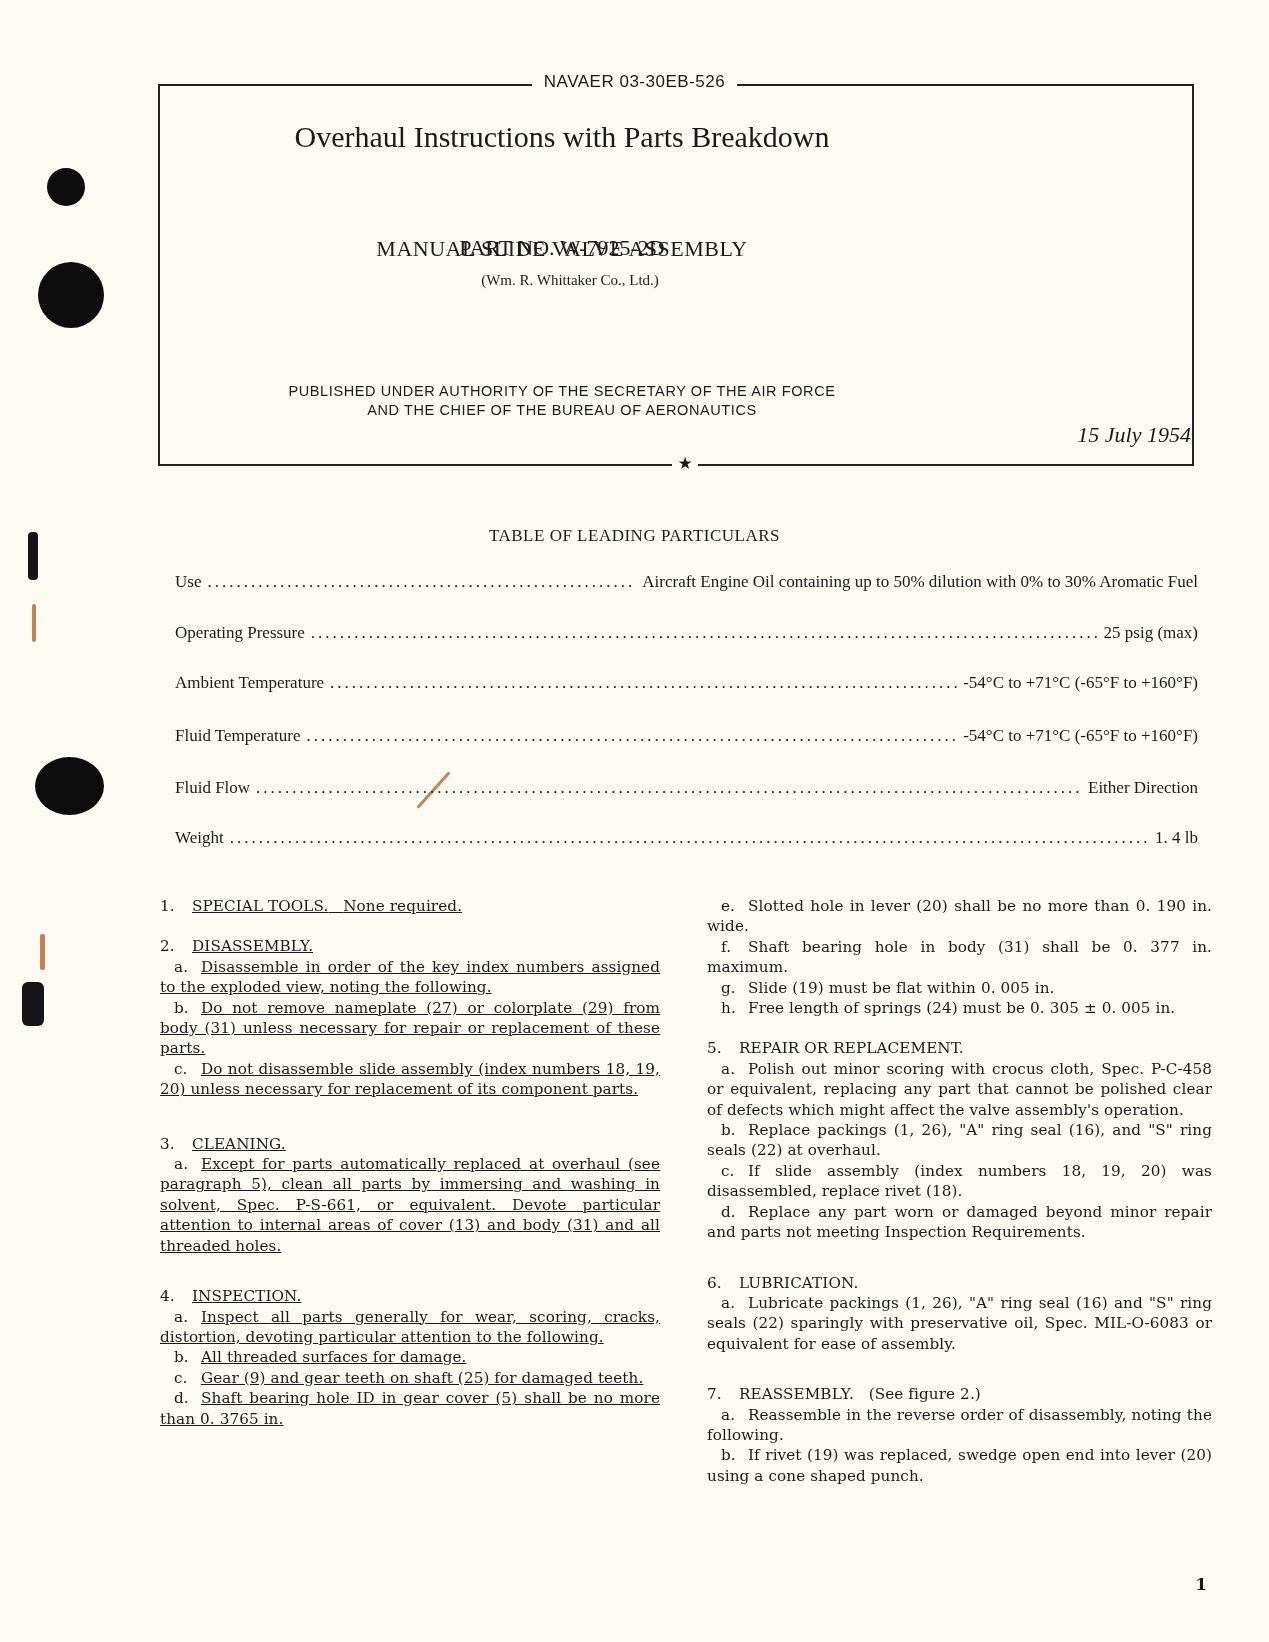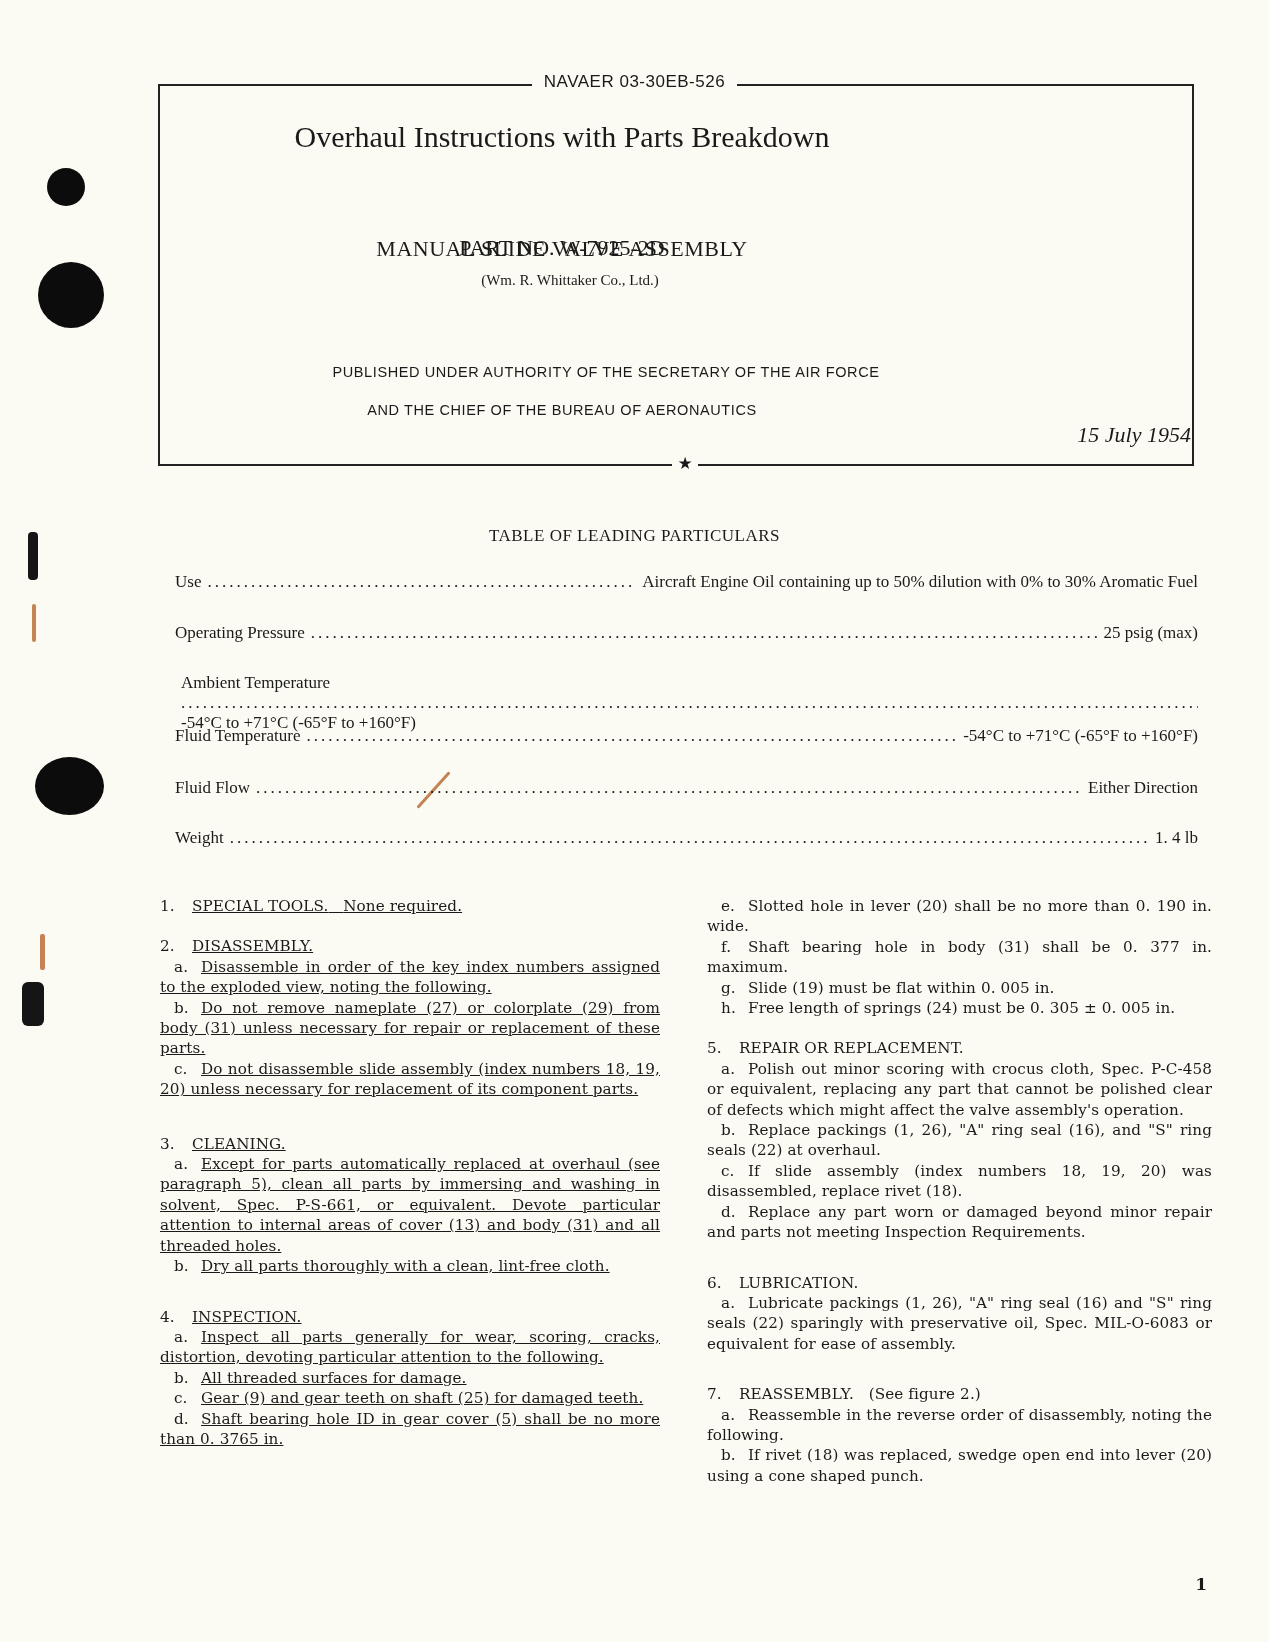--- a/index.html
+++ b/index.html
@@ -32,21 +32,21 @@
   .star {
     position: absolute; left: 672px; top: 454px; width: 26px; text-align: center;
     background: #fcfbf3; font-size: 17px; line-height: 20px;
   }
   .center-text { position: absolute; left: 0; width: 1124px; text-align: center; }
   .subtitle-top { top: 120px; font-size: 30px; }
   .main-title { top: 192px; font-size: 22px; letter-spacing: .5px; margin-top: 44px; }
   .part-no { top: 235px; font-size: 22px; }
   .company { top: 272px; font-size: 15px; padding-left: 8px; }
   .authority { font-family: "Liberation Sans", sans-serif; font-size: 14.5px; letter-spacing: .6px; }
-  .authority.l1 { top: 364px; padding-left: 44px; }
+  .authority.l1 { top: 383px; }
   .authority.l2 { top: 402px; }
   .pub-date {
     position: absolute; right: 78px; top: 422px; font-style: italic; font-size: 22px;
   }
 
   .tlp-title {
     position: absolute; left: 0; width: 1269px; top: 526px; text-align: center;
     font-size: 17px; letter-spacing: .5px;
   }
   .tlp-row {
@@ -111,21 +111,21 @@
 <div class="tlp-row" style="top:572px;">
   <span class="label">Use</span>
   <span class="dots"></span>
   <span class="value">Aircraft Engine Oil containing up to 50% dilution with 0% to 30% Aromatic Fuel</span>
 </div>
 <div class="tlp-row" style="top:623px;">
   <span class="label">Operating Pressure</span>
   <span class="dots"></span>
   <span class="value">25 psig (max)</span>
 </div>
-<div class="tlp-row" style="top:673px;flex-direction:column;">
+<div class="tlp-row" style="top:673px;">
   <span class="label">Ambient Temperature</span>
   <span class="dots"></span>
   <span class="value">-54°C to +71°C (-65°F to +160°F)</span>
 </div>
 <div class="tlp-row" style="top:726px;">
   <span class="label">Fluid Temperature</span>
   <span class="dots"></span>
   <span class="value">-54°C to +71°C (-65°F to +160°F)</span>
 </div>
 <div class="tlp-row" style="top:778px;">
@@ -153,21 +153,20 @@
     <p class="para"><span class="ltr">a.</span><span>Disassemble in order of the key index numbers assigned to the exploded view, noting the following.</span></p>
     <p class="para"><span class="ltr">b.</span><span>Do not remove nameplate (27) or colorplate (29) from body (31) unless necessary for repair or replacement of these parts.</span></p>
     <p class="para"><span class="ltr">c.</span><span>Do not disassemble slide assembly (index numbers 18, 19, 20) unless necessary for replacement of its component parts.</span></p>
   </div>
 
   <div class="section" style="margin-top:34px;">
     <span class="section-head">
       <span class="num">3.</span><span>CLEANING.</span>
     </span>
     <p class="para"><span class="ltr">a.</span><span>Except for parts automatically replaced at overhaul (see paragraph 5), clean all parts by immersing and washing in solvent, Spec. P-S-661, or equivalent. Devote particular attention to internal areas of cover (13) and body (31) and all threaded holes.</span></p>
-    <p class="para"><span class="ltr">b.</span><span>Dry all parts thoroughly with a clean, lint-free cloth.</span></p>
   </div>
 
   <div class="section" style="margin-top:30px;">
     <span class="section-head">
       <span class="num">4.</span><span>INSPECTION.</span>
     </span>
     <p class="para"><span class="ltr">a.</span><span>Inspect all parts generally for wear, scoring, cracks, distortion, devoting particular attention to the following.</span></p>
     <p class="para"><span class="ltr">b.</span><span>All threaded surfaces for damage.</span></p>
     <p class="para"><span class="ltr">c.</span><span>Gear (9) and gear teeth on shaft (25) for damaged teeth.</span></p>
     <p class="para"><span class="ltr">d.</span><span>Shaft bearing hole ID in gear cover (5) shall be no more than 0. 3765 in.</span></p>
@@ -197,17 +196,17 @@
       <span class="num">6.</span><span>LUBRICATION.</span>
     </span>
     <p class="para"><span class="ltr">a.</span><span>Lubricate packings (1, 26), "A" ring seal (16) and "S" ring seals (22) sparingly with preservative oil, Spec. MIL-O-6083 or equivalent for ease of assembly.</span></p>
   </div>
 
   <div class="section" style="margin-top:30px;">
     <span class="section-head">
       <span class="num">7.</span><span>REASSEMBLY.</span>&nbsp;&nbsp; <span>(See figure 2.)</span>
     </span>
     <p class="para"><span class="ltr">a.</span><span>Reassemble in the reverse order of disassembly, noting the following.</span></p>
-    <p class="para"><span class="ltr">b.</span><span>If rivet (18) was replaced, swedge open end into lever (20) using a cone shaped punch.</span></p>
+    <p class="para"><span class="ltr">b.</span><span>If rivet (19) was replaced, swedge open end into lever (20) using a cone shaped punch.</span></p>
   </div>
 </div>
 
 <div class="page-num">1</div>
 
 </body></html>

